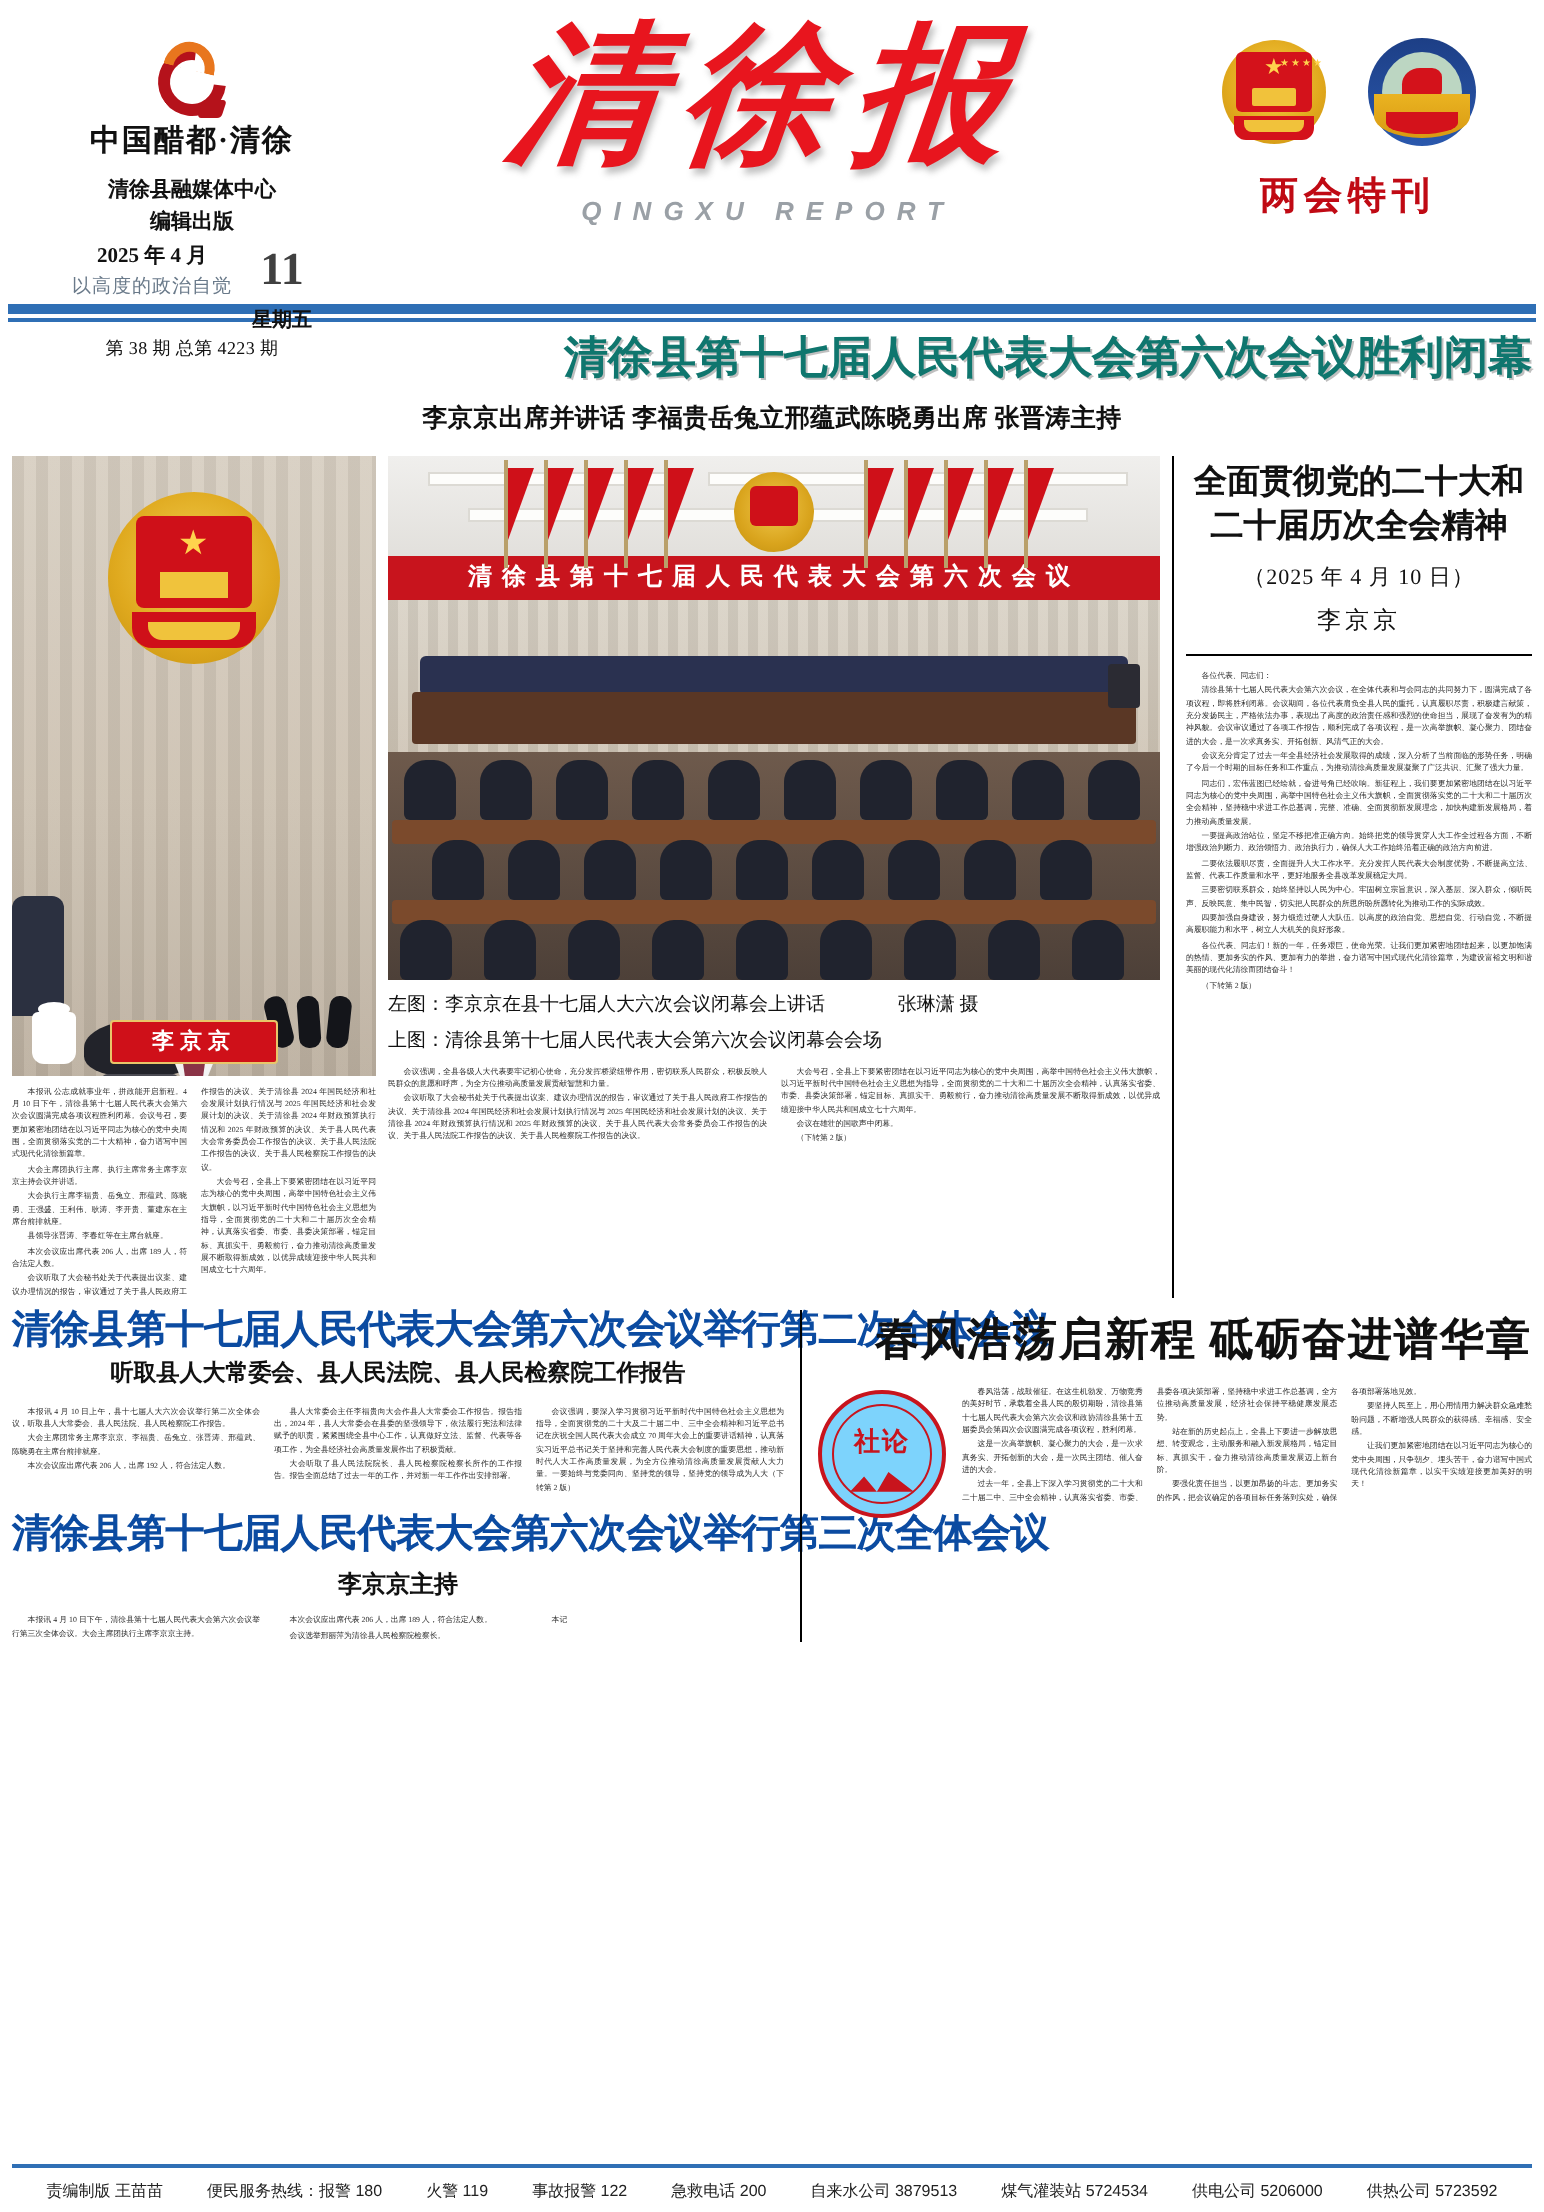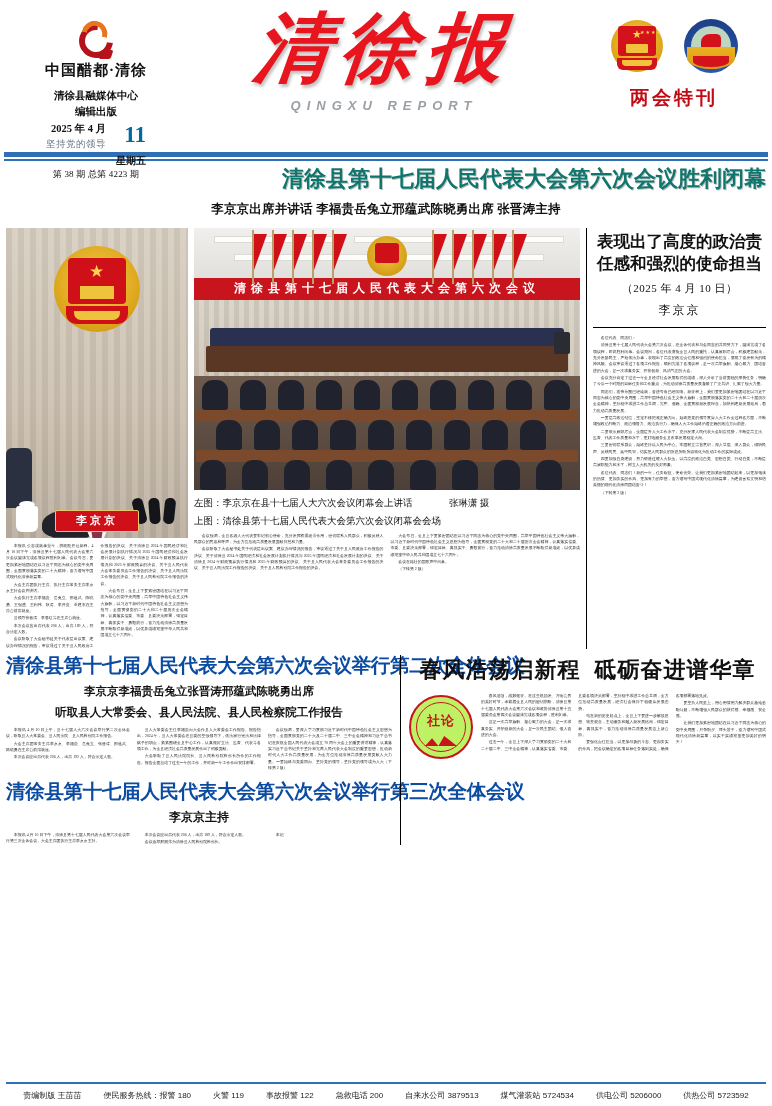--- a/index.html
+++ b/index.html
@@ -33,22 +33,22 @@
   }
   .logo-mark .tail {
     position:absolute; right:1px; bottom:-1px; width:12px; height:9px;
     background:#b5121b; transform:skewX(-18deg); border-radius:2px;
   }
   .brand-cn { font-family:"Liberation Serif", serif; font-weight:bold; font-size:15px; letter-spacing:1px; color:#111; margin-bottom:8px;}
   .mast-meta { font-size:10.5px; line-height:1.55; color:#111; font-weight:bold; }
   .mast-meta .lunar { color:#6a7a8a; font-weight:normal; font-size:9.5px; letter-spacing:.5px;}
   .mast-meta .issue { font-size:9px; font-weight:normal; letter-spacing:.2px;}
   .date-row { display:flex; justify-content:center; align-items:flex-start; gap:10px; }
-  .date-col { text-align:right; }
-  .daynum { color:#0369a1; font-size:23px; font-weight:bold; line-height:1; margin-top:2px;}
+  .date-col { text-align:center; }
+  .daynum { color:#404040; font-size:23px; font-weight:bold; line-height:1; margin-top:2px;}
   .weekday { font-size:10px; font-weight:bold; margin-top:7px; }
 
   .mast-center { flex:1; position:relative; text-align:center; padding-top:10px; }
   .paper-title {
     font-family:"Liberation Serif", serif;
     font-size:76px; font-weight:bold; color:#e8151e;
     letter-spacing:10px; line-height:1;
     font-style:italic;
     text-shadow:2px 3px 3px rgba(120,120,120,.45);
     white-space:nowrap;
@@ -187,25 +187,25 @@
     text-align:center; color:#0b4ba1; font-weight:bold; font-size:19.5px; line-height:1.1;
     font-family:"Liberation Sans", sans-serif; white-space:nowrap; letter-spacing:-0.3px;
   }
   .art2-sub { text-align:center; font-weight:bold; font-size:11.5px; margin-top:6px; line-height:1.6; }
   .art3-head {
     text-align:center; color:#0b4ba1; font-weight:bold; font-size:19.5px; line-height:1.1;
     font-family:"Liberation Sans", sans-serif; white-space:nowrap; letter-spacing:-0.3px;
   }
   .art3-sub { text-align:center; font-weight:bold; font-size:12px; margin-top:6px; }
 
-  .edit-head { text-align:center; font-weight:bold; font-size:22px; letter-spacing:1px; font-family:Liberation Mono, monospace; }
+  .edit-head { text-align:right; font-weight:bold; font-size:22px; letter-spacing:1px; font-family:Liberation Serif, serif; }
   .edit-sub { text-align:center; font-weight:bold; font-size:13px; margin-top:6px; }
 
   .seal { width:64px; height:64px; border-radius:50%; border:2.5px solid #c8141d; position:relative;
-          float:left; margin:2px 8px 2px 0; background:#bef264; }
+          float:left; margin:2px 8px 2px 0; background:#7dd3fc; }
   .seal-in { position:absolute; inset:5px; border-radius:50%; border:1.5px solid #c8141d; }
   .seal-txt { position:absolute; left:0; right:0; top:15px; text-align:center; color:#c8141d; font-weight:bold; font-size:13px; letter-spacing:1px; }
   .seal-mount { position:absolute; left:14px; right:14px; bottom:11px; height:12px; background:#c8141d;
                 clip-path:polygon(0 100%, 22% 36%, 42% 100%, 60% 18%, 100% 100%); }
 
   
   .footer-rule { height:2px; background:#2f6fb5; margin:6px 6px 0 6px; }
   .footer { display:flex; align-items:center; justify-content:center; gap:22px;
             font-size:8px; color:#222; height:22px; font-family:"Liberation Sans", sans-serif; }
   .footer span { white-space:nowrap; }
@@ -225,21 +225,21 @@
             <span class="tail"></span>
         </div>
         <div class="brand-cn">中国醋都·清徐</div>
       </div>
       <div class="mast-meta">
         <div>清徐县融媒体中心</div>
         <div>编辑出版</div>
         <div class="date-row">
           <div class="date-col">
             <div>2025 年 4 月</div>
-            <div class="lunar">坚持党的领导</div>
+            <div class="lunar">以高度的政治自觉</div>
           </div>
           <div class="date-col">
             <div class="daynum">11</div>
             <div class="weekday">星期五</div>
           </div>
         </div>
         <div class="issue">第 38 期  总第 4223 期</div>
       </div>
     </div>
 
@@ -403,21 +403,21 @@
       <div class="body-text cols2" style="margin-top:3px;">
         <p>会议强调，全县各级人大代表要牢记初心使命，充分发挥桥梁纽带作用，密切联系人民群众，积极反映人民群众的意愿和呼声，为全方位推动高质量发展贡献智慧和力量。</p>
         <p>会议听取了大会秘书处关于代表提出议案、建议办理情况的报告，审议通过了关于县人民政府工作报告的决议、关于清徐县 2024 年国民经济和社会发展计划执行情况与 2025 年国民经济和社会发展计划的决议、关于清徐县 2024 年财政预算执行情况和 2025 年财政预算的决议、关于县人民代表大会常务委员会工作报告的决议、关于县人民法院工作报告的决议、关于县人民检察院工作报告的决议。</p>
         <p>大会号召，全县上下要紧密团结在以习近平同志为核心的党中央周围，高举中国特色社会主义伟大旗帜，以习近平新时代中国特色社会主义思想为指导，全面贯彻党的二十大和二十届历次全会精神，认真落实省委、市委、县委决策部署，锚定目标、真抓实干、勇毅前行，奋力推动清徐高质量发展不断取得新成效，以优异成绩迎接中华人民共和国成立七十六周年。</p>
         <p>会议在雄壮的国歌声中闭幕。</p>
         <p>（下转第 2 版）</p>
       </div>
     </div>
 
     <div class="col-right">
-      <div class="speech-title">表现出了高度的政治责任感和强烈的使命担当</div>
+      <div class="speech-title">全面贯彻党的二十大和二十届历次全会精神</div>
       <div class="speech-date">（2025 年 4 月 10 日）</div>
       <div class="speech-author">李京京</div>
       <div class="rule-thin"></div>
       <div class="body-text">
         <p>各位代表、同志们：</p>
         <p>清徐县第十七届人民代表大会第六次会议，在全体代表和与会同志的共同努力下，圆满完成了各项议程，即将胜利闭幕。会议期间，各位代表肩负全县人民的重托，认真履职尽责，积极建言献策，充分发扬民主，严格依法办事，表现出了高度的政治责任感和强烈的使命担当，展现了奋发有为的精神风貌。会议审议通过了各项工作报告，顺利完成了各项议程，是一次高举旗帜、凝心聚力、团结奋进的大会，是一次求真务实、开拓创新、风清气正的大会。</p>
         <p>会议充分肯定了过去一年全县经济社会发展取得的成绩，深入分析了当前面临的形势任务，明确了今后一个时期的目标任务和工作重点，为推动清徐高质量发展凝聚了广泛共识、汇聚了强大力量。</p>
         <p>同志们，宏伟蓝图已经绘就，奋进号角已经吹响。新征程上，我们要更加紧密地团结在以习近平同志为核心的党中央周围，高举中国特色社会主义伟大旗帜，全面贯彻落实党的二十大和二十届历次全会精神，坚持稳中求进工作总基调，完整、准确、全面贯彻新发展理念，加快构建新发展格局，着力推动高质量发展。</p>
         <p>一要提高政治站位，坚定不移把准正确方向。始终把党的领导贯穿人大工作全过程各方面，不断增强政治判断力、政治领悟力、政治执行力，确保人大工作始终沿着正确的政治方向前进。</p>
         <p>二要依法履职尽责，全面提升人大工作水平。充分发挥人民代表大会制度优势，不断提高立法、监督、代表工作质量和水平，更好地服务全县改革发展稳定大局。</p>
@@ -426,21 +426,20 @@
         <p>各位代表、同志们！新的一年，任务艰巨，使命光荣。让我们更加紧密地团结起来，以更加饱满的热情、更加务实的作风、更加有力的举措，奋力谱写中国式现代化清徐篇章，为建设富裕文明和谐美丽的现代化清徐而团结奋斗！</p>
         <p>（下转第 2 版）</p>
       </div>
     </div>
   </div>
 
   <div class="lower">
 
     <div class="lower-left">
       <div class="art2-head">清徐县第十七届人民代表大会第六次会议举行第二次全体会议</div>
-      <div class="art2-sub">李京京李福贵岳兔立张晋涛邢蕴武陈晓勇出席</div>
       <div class="art2-sub" style="margin-top:2px;">听取县人大常委会、县人民法院、县人民检察院工作报告</div>
       <div class="body-text cols3" style="margin-top:6px;">
         <p>本报讯  4 月 10 日上午，县十七届人大六次会议举行第二次全体会议，听取县人大常委会、县人民法院、县人民检察院工作报告。</p>
         <p>大会主席团常务主席李京京、李福贵、岳兔立、张晋涛、邢蕴武、陈晓勇在主席台前排就座。</p>
         <p>本次会议应出席代表 206 人，出席 192 人，符合法定人数。</p>
         <p>县人大常委会主任李福贵向大会作县人大常委会工作报告。报告指出，2024 年，县人大常委会在县委的坚强领导下，依法履行宪法和法律赋予的职责，紧紧围绕全县中心工作，认真做好立法、监督、代表等各项工作，为全县经济社会高质量发展作出了积极贡献。</p>
         <p>大会听取了县人民法院院长、县人民检察院检察长所作的工作报告。报告全面总结了过去一年的工作，并对新一年工作作出安排部署。</p>
         <p>会议强调，要深入学习贯彻习近平新时代中国特色社会主义思想为指导，全面贯彻党的二十大及二十届二中、三中全会精神和习近平总书记在庆祝全国人民代表大会成立 70 周年大会上的重要讲话精神，认真落实习近平总书记关于坚持和完善人民代表大会制度的重要思想，推动新时代人大工作高质量发展，为全方位推动清徐高质量发展贡献人大力量。一要始终与党委同向、坚持党的领导，坚持党的领导成为人大（下转第 2 版）</p>
       </div>
 

